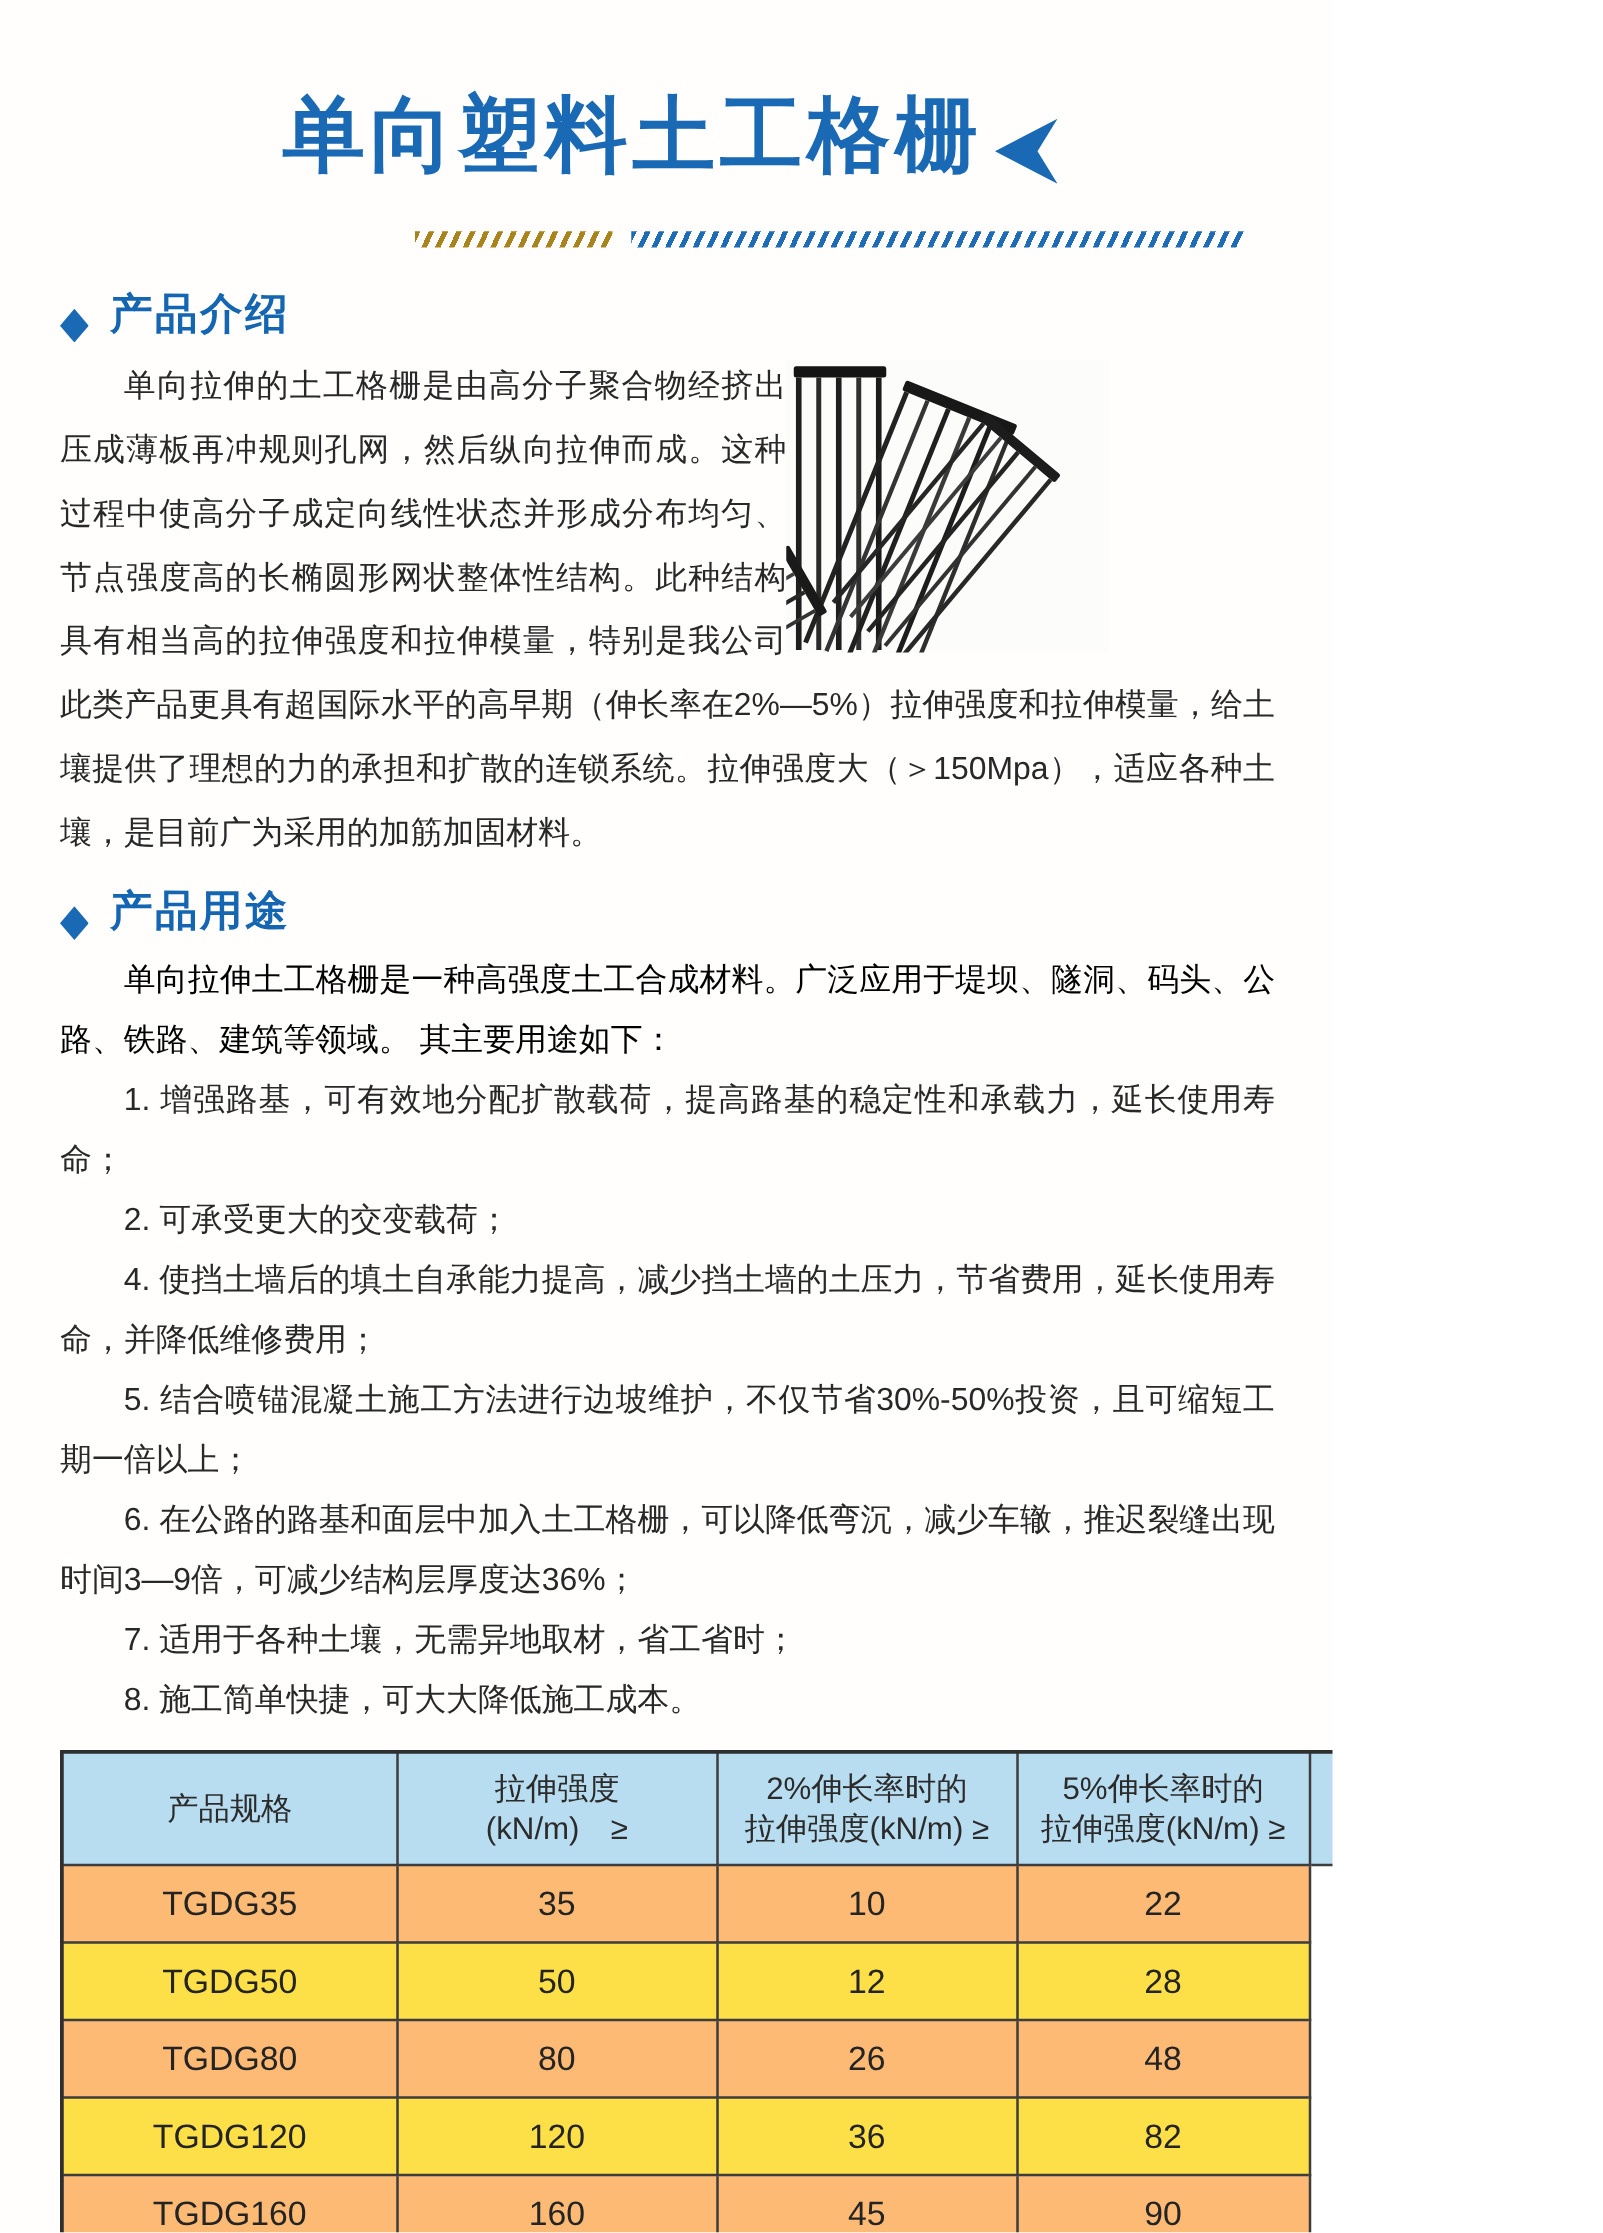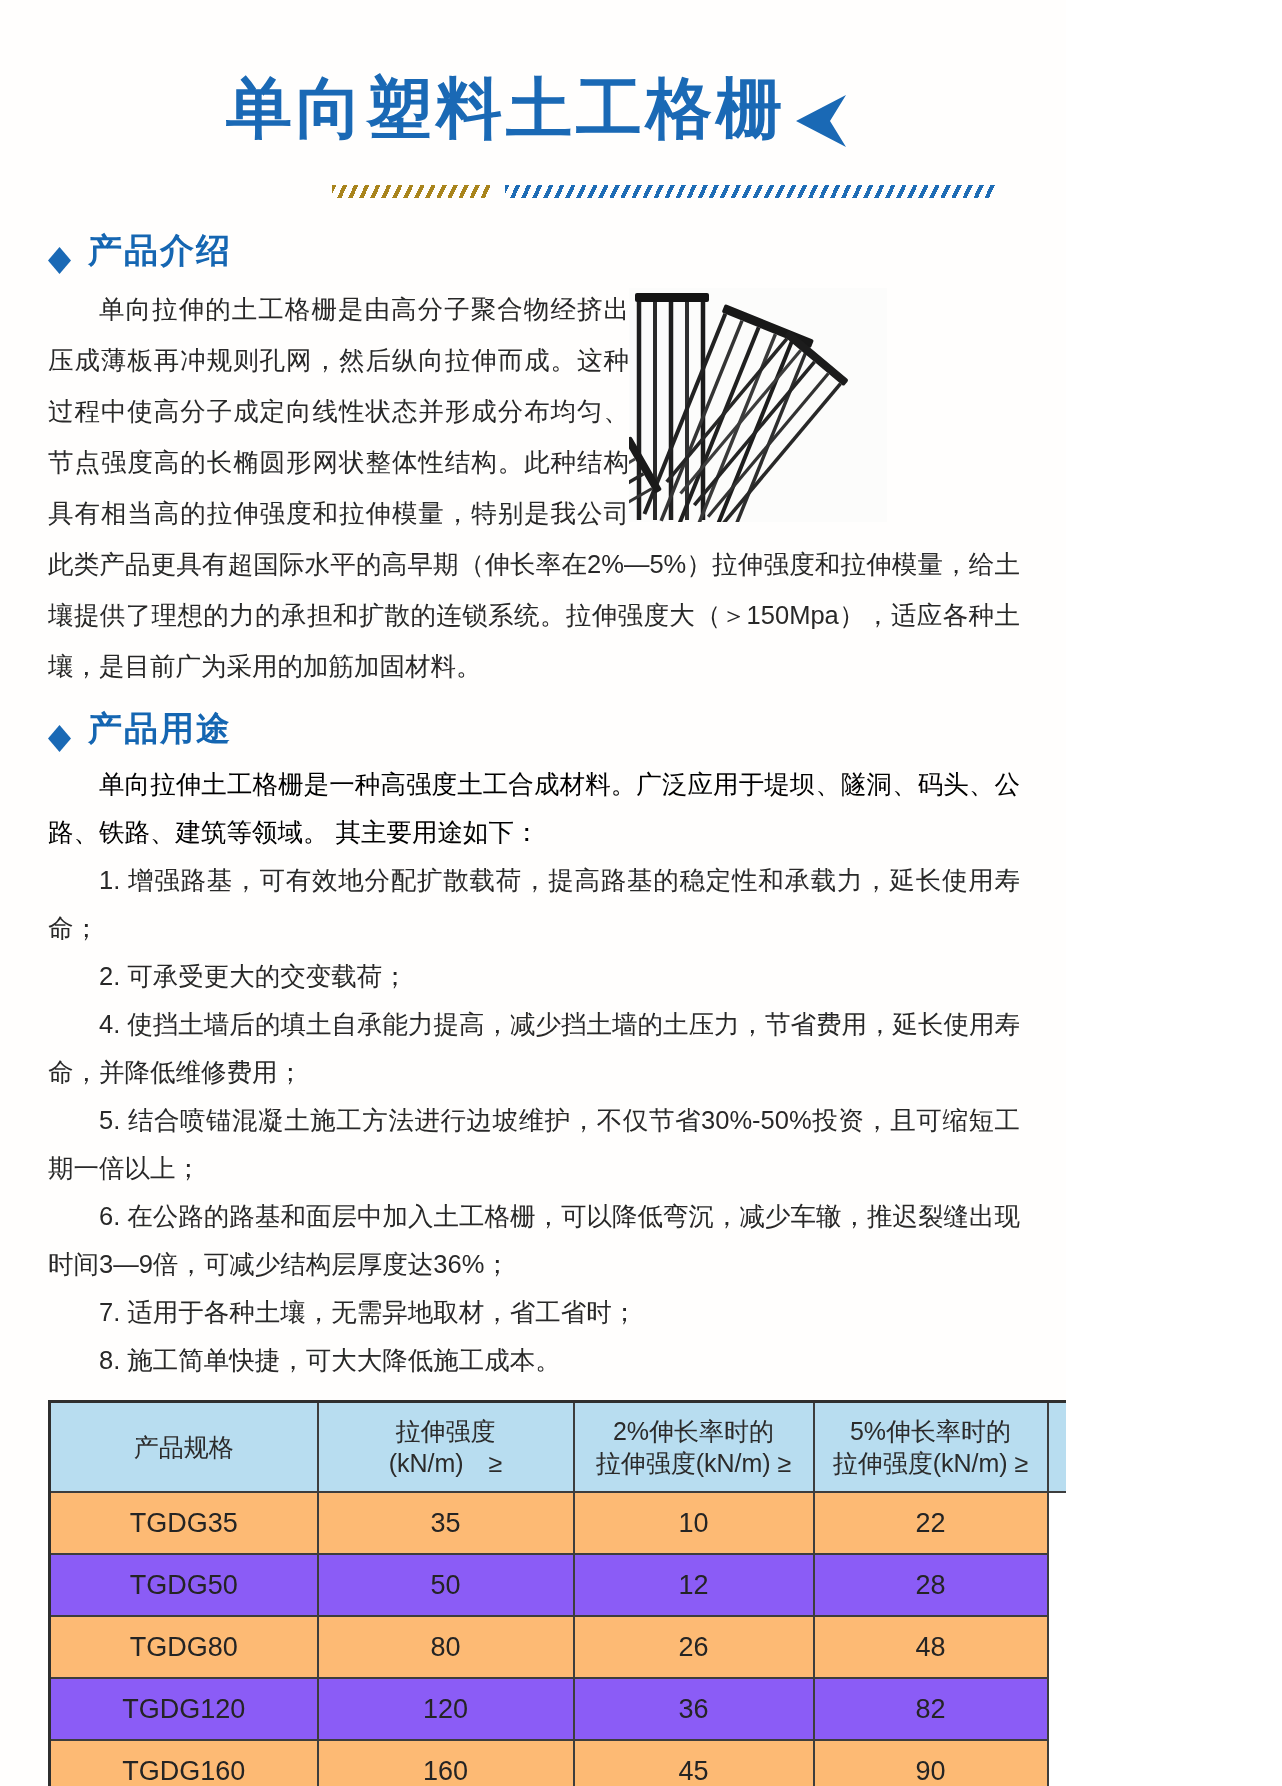--- a/index.html
+++ b/index.html
@@ -59,21 +59,21 @@
   table.spec th, table.spec td {
     border:2px solid #3d3d3d; text-align:center; vertical-align:middle;
     padding:0;
   }
   table.spec thead th {
     background:#b8ddf0; height:88px;
     font-weight:normal; font-size:25px; line-height:32px; color:#2b2b2b;
   }
   table.spec thead th span { display:block; }
   table.spec tbody td { height:60px; font-size:27px; color:#242424; background:#fdba74; }
-  table.spec tbody tr.alt td { background:#8b5cf6;margin-top:16px; }
+  table.spec tbody tr.alt td { background:#fde047;margin-top:16px; }
   table.spec td.nominal { background:#ffffff; font-size:26px; }
 </style>
 </head>
 <body>
 
 <div class="page">
 
   <header class="masthead">
     <h1 class="masthead-title">单向塑料土工格栅</h1>
     <span class="masthead-arrow">

